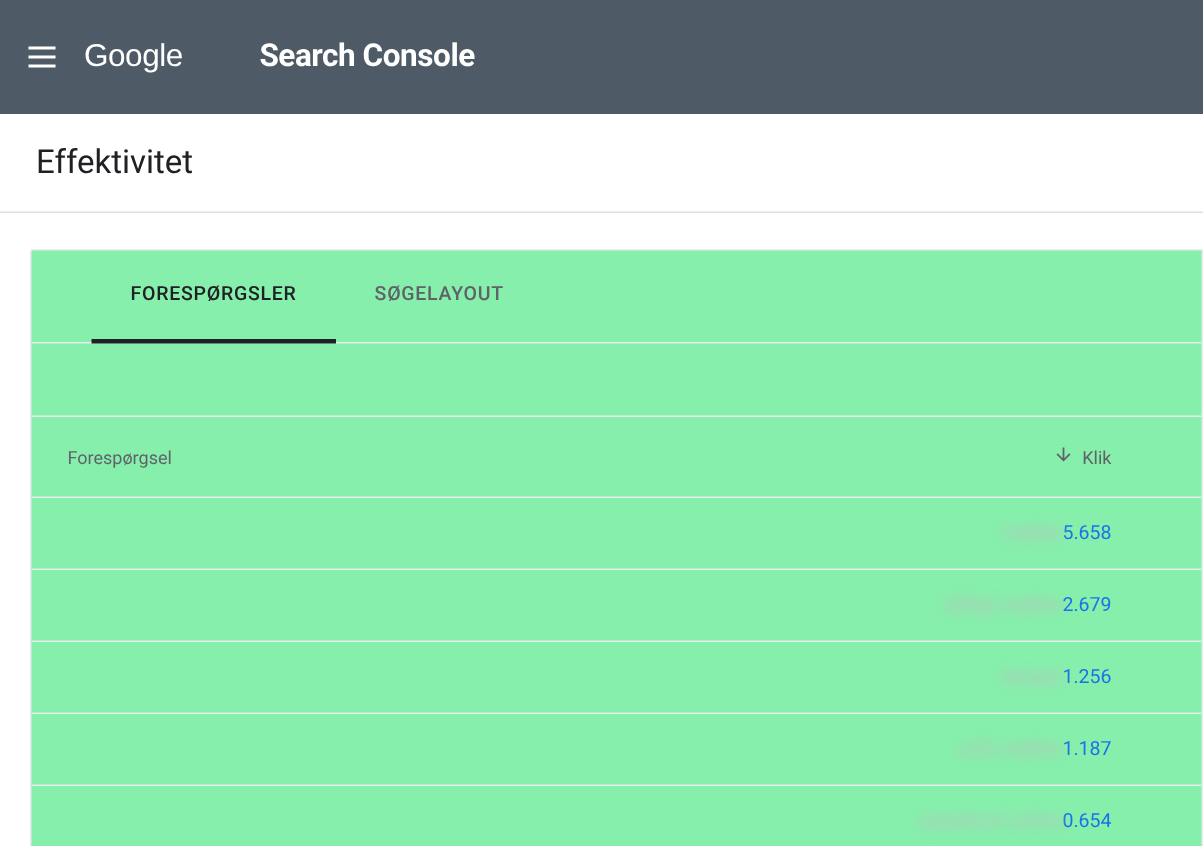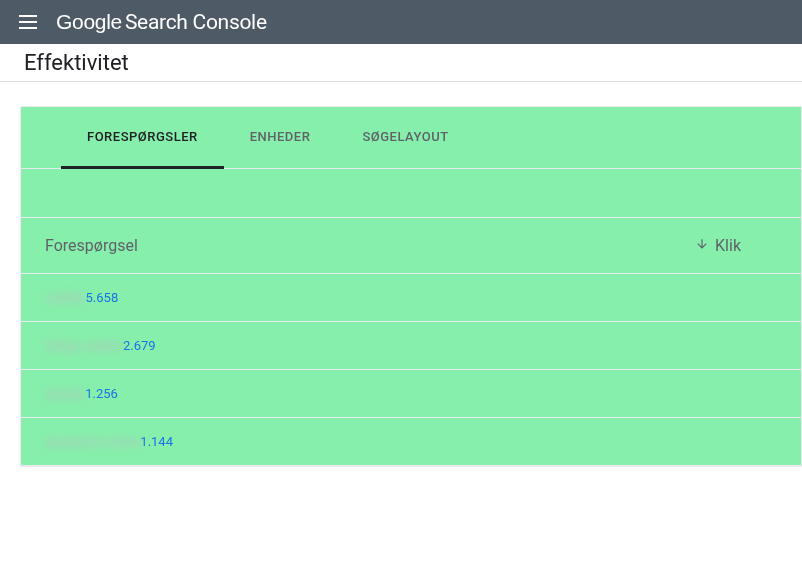--- a/index.html
+++ b/index.html
@@ -1,34 +1,34 @@
 <!DOCTYPE html>
 <html><head>
 <meta charset="utf-8">
 <style>
 * { margin: 0; padding: 0; box-sizing: border-box; }
 body { font-family: Roboto, Arial, sans-serif; background: #fff; width: 802px; height: 564px; overflow: hidden; }
-.header { background: #4e5b66; height: 44px; display: flex; align-items: center; padding: 0 16px; color: #fff; }
+.header { background: #4e5b66; height: 76px; display: flex; align-items: center; padding: 0 16px; color: #fff; }
 .hamburger { width: 24px; height: 24px; cursor: pointer; display: flex; flex-direction: column; justify-content: center; gap: 4px; margin-right: 16px; }
 .hamburger span { display: block; height: 2px; background: #fff; width: 18px; margin: 0 auto; }
 .logo { display: flex; align-items: center; font-size: 21px; font-weight: 400; letter-spacing: -0.3px; }
 .logo-google { font-weight: 400; margin-right: 3px; font-family: 'Product Sans', Arial, sans-serif; }
-.logo-sc { font-weight: 400; }
-.page-title-bar { padding: 6px 24px; border-bottom: 1px solid #e0e0e0; }
+.logo-sc { font-weight: 700; margin-left: 48px; }
+.page-title-bar { padding: 20px 24px; border-bottom: 1px solid #e0e0e0; }
 .page-title { font-size: 22px; font-weight: 400; color: #202124; }
 .content { padding: 24px 0 0 20px; }
 .card { background: #86efac; border: 1px solid #e8eaed; border-top-left-radius: 2px; }
 .tabs { display: flex; padding: 0 40px; border-bottom: 1px solid #e8eaed; }
 .tab { padding: 22px 26px; font-size: 13px; font-weight: 500; letter-spacing: 0.5px; color: #5f6368; cursor: pointer; text-transform: uppercase; }
 .tab.active { color: #202124; border-bottom: 3px solid #202124; margin-bottom: -1px; }
 .spacer { height: 48px; }
-.table-header { display: flex; justify-content: space-between; align-items: center; padding: 18px 60px 18px 24px; border-top: 1px solid #e8eaed; border-bottom: 1px solid #e8eaed; font-size: 16px; color: #5f6368; }
+.table-header { display: flex; justify-content: space-between; align-items: center; padding: 18px 60px 18px 24px; border-top: 1px solid #e8eaed; border-bottom: 1px solid #e8eaed; font-size: 12px; color: #5f6368; }
 .col-header { display: flex; align-items: center; gap: 6px; }
 .sort-icon svg { width: 14px; height: 14px; }
-.row { display: flex; justify-content: flex-start; align-items: center; padding: 16px 60px 16px 24px; border-bottom: 1px solid #e8eaed; font-size: 13px; }
+.row { display: flex; justify-content: flex-end; align-items: center; padding: 16px 60px 16px 24px; border-bottom: 1px solid #e8eaed; font-size: 13px; }
 .row-query { color: #bdbdbd; filter: blur(4px); user-select: none; }
 .row-clicks { color: #1a73e8; }
 </style>
 </head>
 <body>
 
 <div class="header">
   <div class="hamburger">
     <span></span>
       <span></span>
@@ -41,21 +41,20 @@
 </div>
 
 <div class="page-title-bar">
   <h1 class="page-title">Effektivitet</h1>
 </div>
 
 <div class="content">
   <div class="card">
     <div class="tabs">
       <div class="tab active">FORESPØRGSLER</div>
-      <div class="tab">ENHEDER</div>
       <div class="tab">SØGELAYOUT</div>
     </div>
     <div class="spacer"></div>
     <div class="table-header">
       <div class="col-header">Forespørgsel</div>
       <div class="col-header">
         <span class="sort-icon">
           <svg viewBox="0 0 24 24" fill="#5f6368">
               <path d="M20 12l-1.41-1.41L13 16.17V4h-2v12.17l-5.58-5.59L4 12l8 8 8-8z"></path>
             </svg>
@@ -69,17 +68,21 @@
     </div>
     <div class="row">
       <span class="row-query">billige møbler</span>
       <span class="row-clicks">2.679</span>
     </div>
     <div class="row">
       <span class="row-query">lamper</span>
       <span class="row-clicks">1.256</span>
     </div>
     <div class="row">
+      <span class="row-query">sofa møbler</span>
+      <span class="row-clicks">1.187</span>
+    </div>
+    <div class="row">
       <span class="row-query">spisebord online</span>
-      <span class="row-clicks">1.144</span>
+      <span class="row-clicks">0.654</span>
     </div>
   </div>
 </div>
 
 </body></html>

